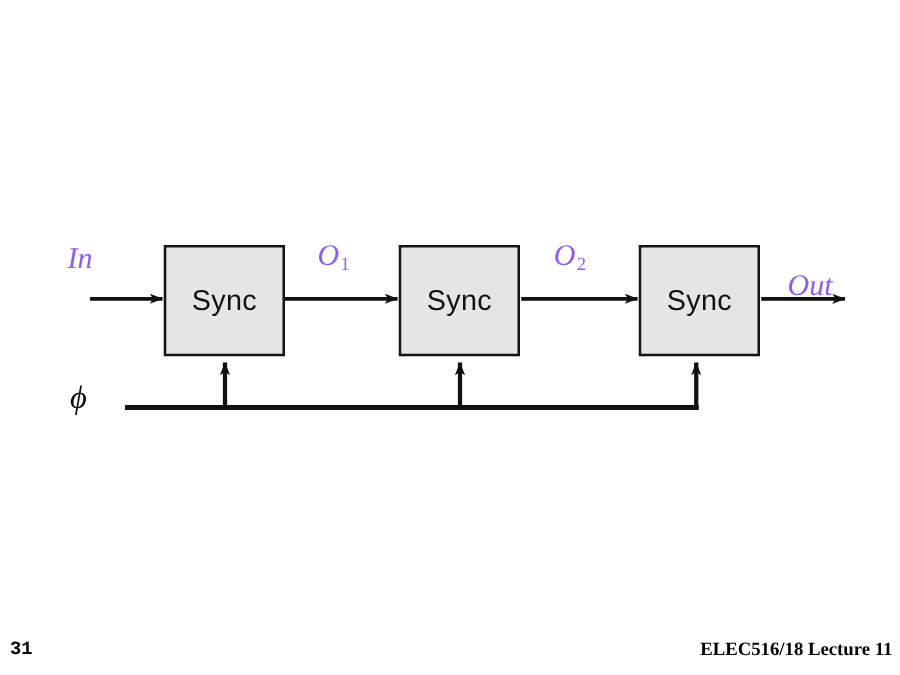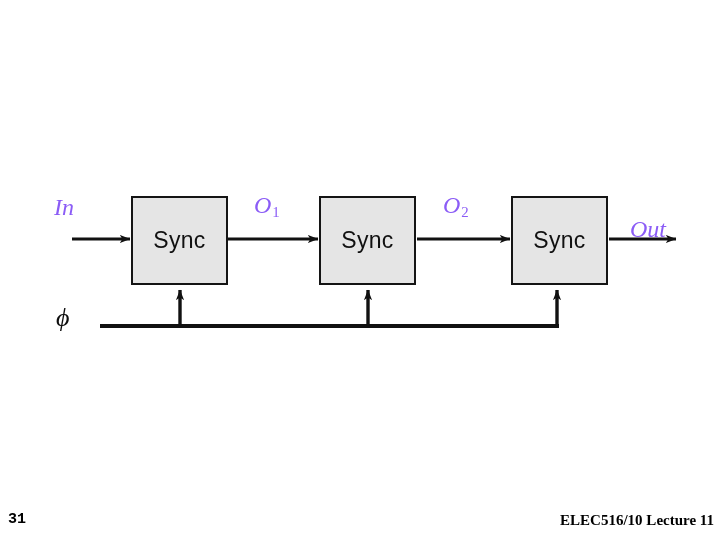--- a/index.html
+++ b/index.html
@@ -170,15 +170,15 @@
     <div class="sig-label" style="left:254px; top:22px;"><span>O</span><sub>1</sub></div>
 
     <div class="sig-label" style="left:443px; top:22px;"><span>O</span><sub>2</sub></div>
 
     <div class="sig-label" style="left:630px; top:36px;margin-top:10px;">Out</div>
 
     <div class="phi-label" style="left:56px; top:133px;">ϕ</div>
   </div>
 
   <div class="footer-left">31</div>
-  <div class="footer-right">ELEC516/10 Lecture 11</div>
+  <div class="footer-right">ELEC516/18 Lecture 11</div>
 
 </div>
 
 </body></html>

